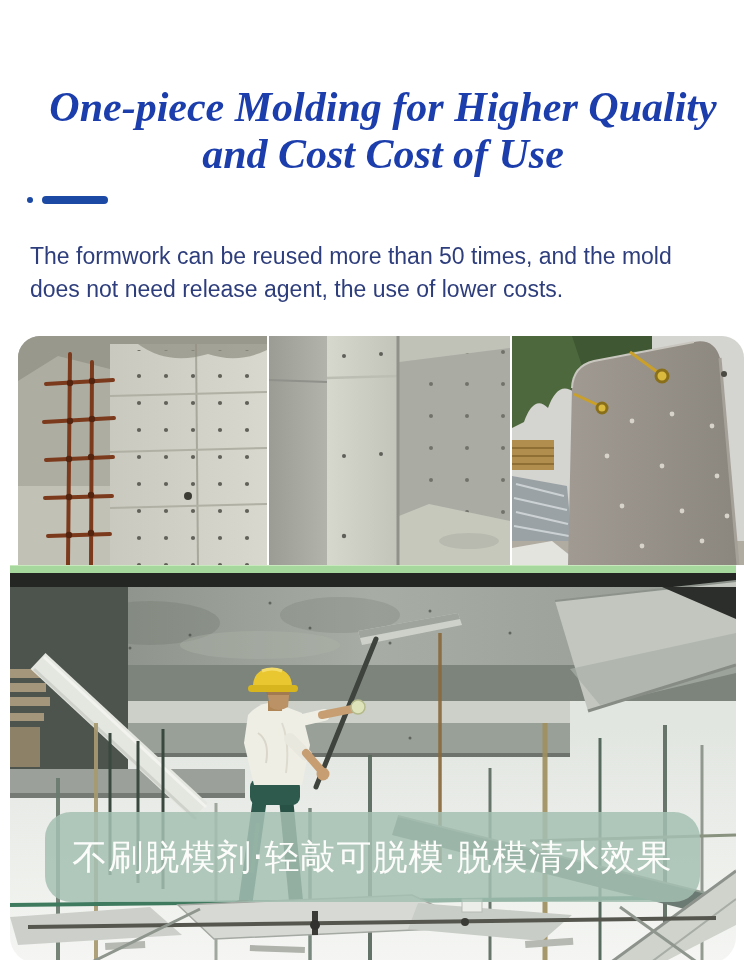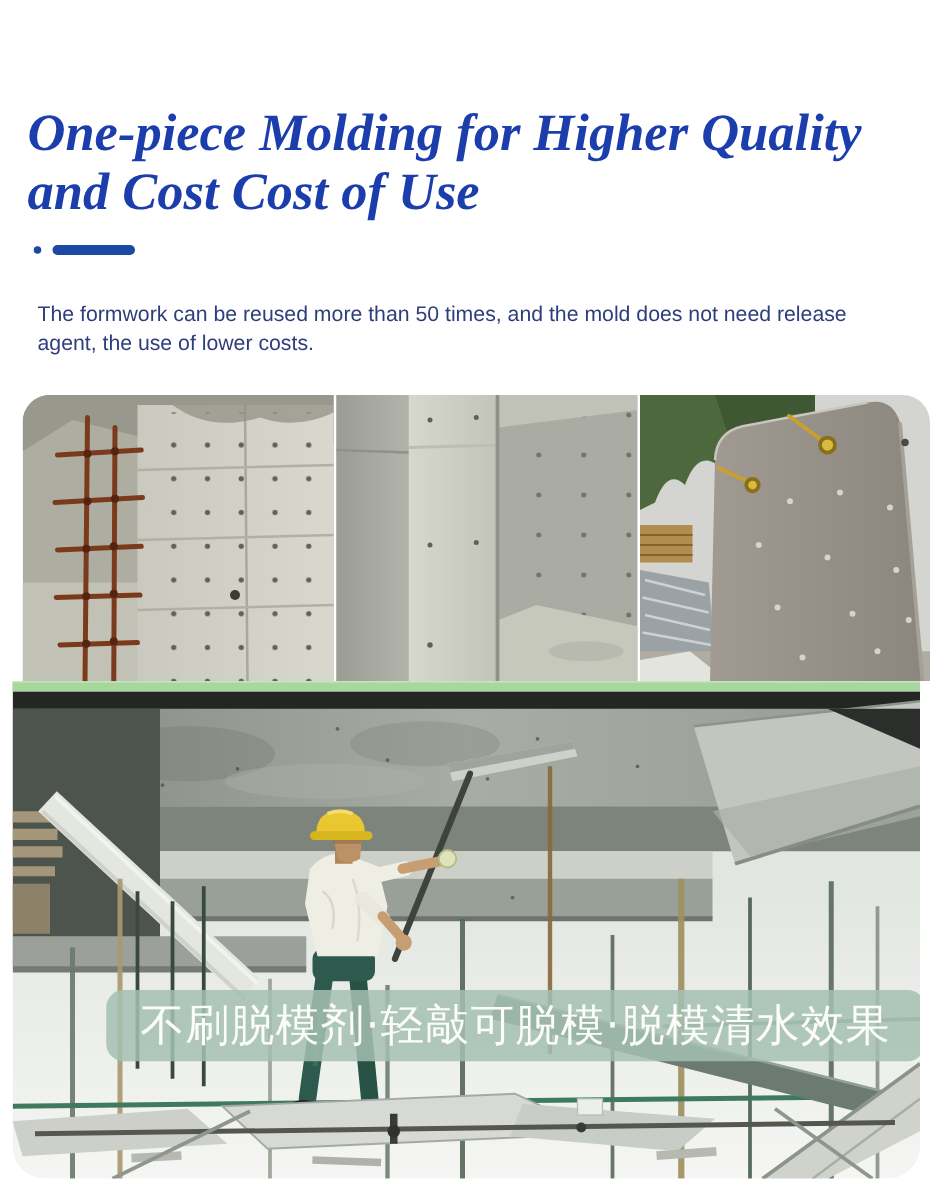--- a/index.html
+++ b/index.html
@@ -2,49 +2,49 @@
 <html><head>
 <meta charset="utf-8">
 <style>
   html,body{margin:0;padding:0;background:#ffffff;}
   body{width:744px;height:960px;overflow:hidden;}
   .page{width:744px;height:960px;background:#ffffff;position:relative;}
 
   .heading{
     margin:0;padding:84px 0 0 22px;
     font-family:"Liberation Serif",serif;font-style:italic;font-weight:700;
-    font-size:42px;line-height:47px;color:#1c3ead;
+    font-size:42px;line-height:47px;color:#1c3ead;text-align:center;
   }
   .heading span{display:block;}
 
   .accent{display:flex;align-items:center;gap:9px;margin:18px 0 0 27px;}
   .accent-dot{width:6px;height:6px;border-radius:50%;background:#1b49a4;}
   .accent-bar{width:66px;height:8px;border-radius:4px;background:#1b49a4;}
 
   .intro{
     margin:36px 30px 0 30px;max-width:688px;
     font-family:"Liberation Sans",sans-serif;
-    font-size:17px;line-height:23px;color:#2e3e7c;
+    font-size:23px;line-height:33px;color:#2e3e7c;
   }
 
   .gallery{margin:30px 0 0 18px;width:726px;height:229px;display:flex;gap:2px;
     border-radius:22px 22px 0 0;overflow:hidden;background:#fff;}
   .photo{margin:0;height:100%;}
   .photo svg{display:block;width:100%;height:100%;}
   .p1{width:249px;}.p2{width:241px;}.p3{width:232px;}
 
   .divider{margin-left:10px;width:726px;height:7px;background:#a6d89e;border-top:1px solid #c9e8bd;}
 
   .hero{position:relative;margin:0 0 0 10px;width:726px;height:390px;
     border-radius:0 0 26px 26px;overflow:hidden;}
   .hero svg{display:block;width:726px;height:390px;}
   .banner{
-    position:absolute;left:35px;top:239px;width:655px;height:57px;border-radius:14px;
+    position:absolute;left:35px;top:239px;width:655px;height:90px;border-radius:26px;
     background:rgba(165,192,179,0.85);
-    display:flex;align-items:center;justify-content:center;margin-left:40px;
+    display:flex;align-items:center;justify-content:center;
   }
   .banner span{
     font-family:"DejaVu Sans",sans-serif;font-size:35px;color:#fcfdfb;
     letter-spacing:1px;white-space:nowrap;
   }
 </style>
 </head>
 <body>
 
 <main class="page">

